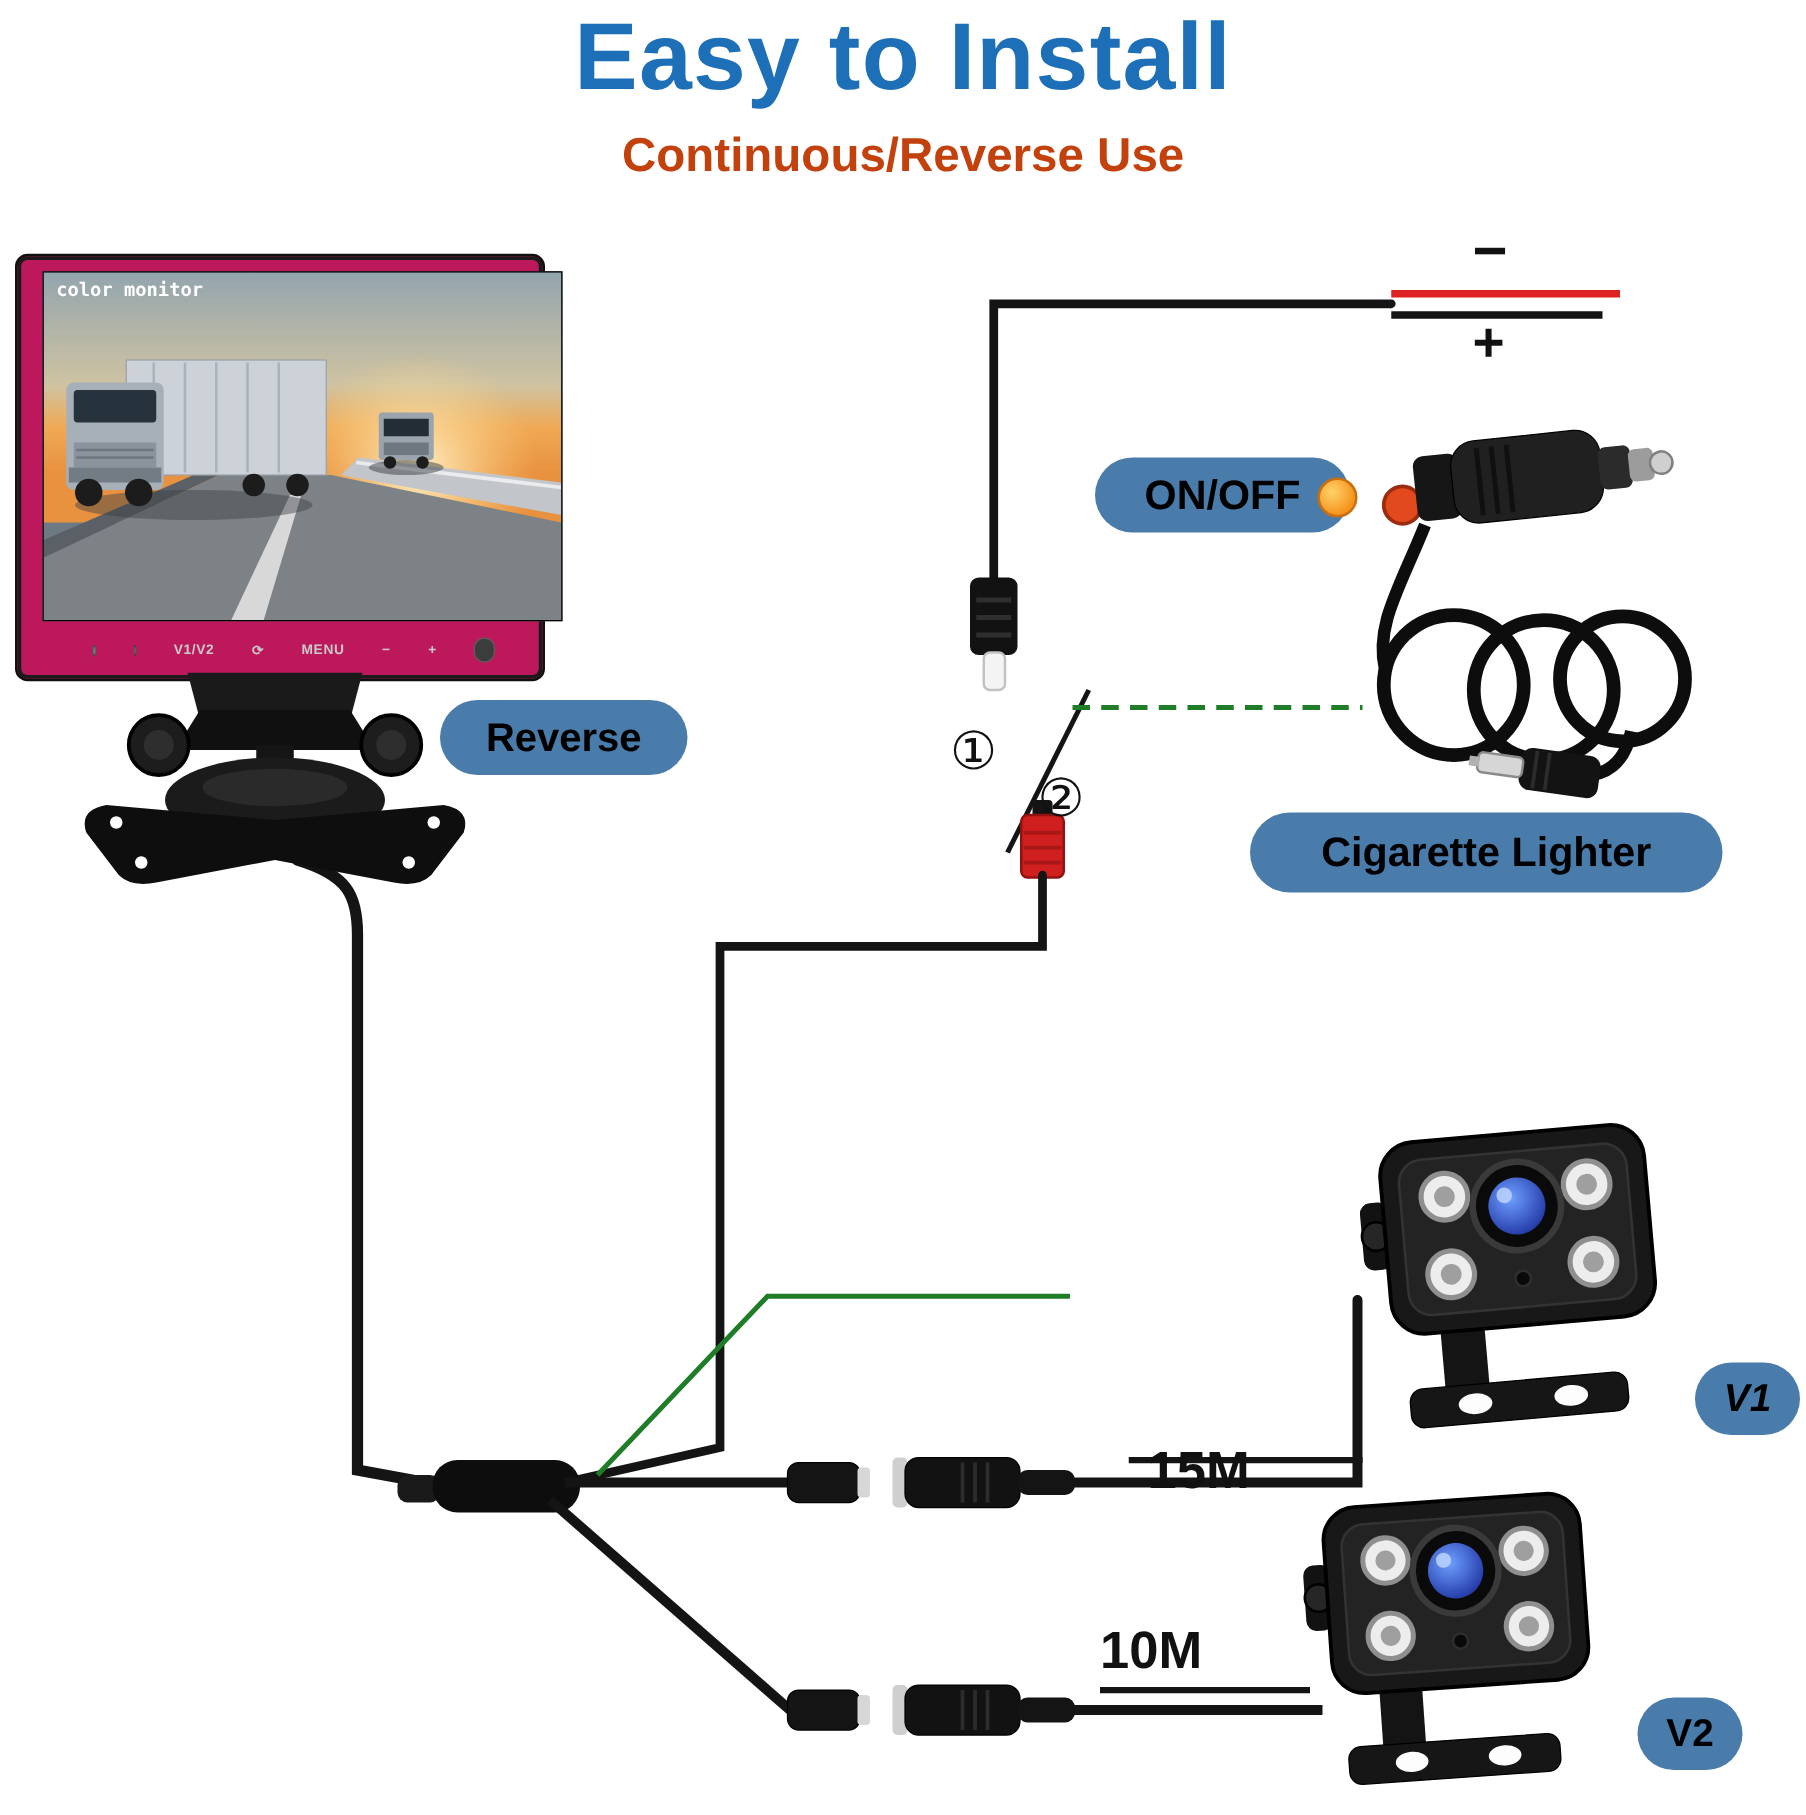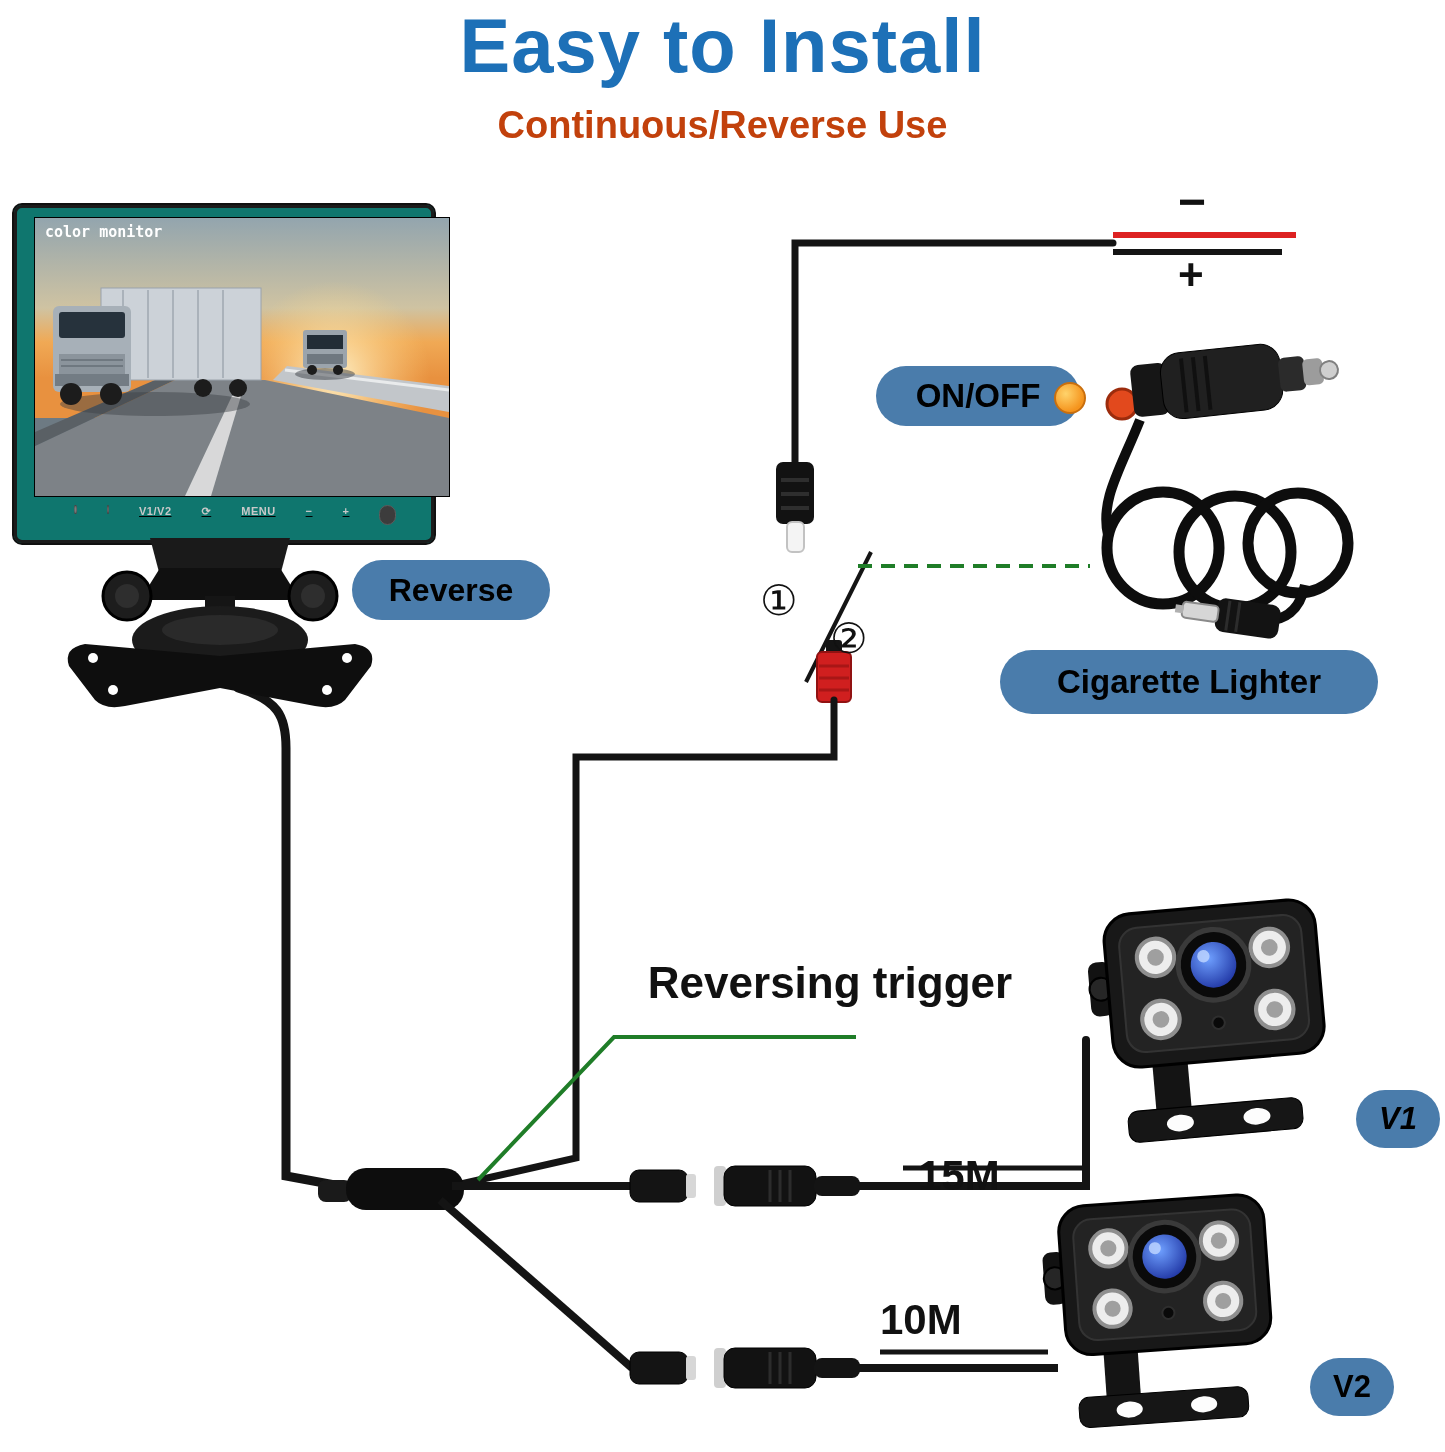--- a/index.html
+++ b/index.html
@@ -37,35 +37,35 @@
   .lbl-step1{left:760px;top:576px;font-size:42px;font-weight:400;}
   .lbl-step2{left:830px;top:614px;font-size:42px;font-weight:400;}
   .lbl-trigger{left:620px;top:958px;width:420px;text-align:center;font-size:44px;}
   .lbl-15m{left:918px;top:1112px;font-size:42px;margin-top:40px;}
   .lbl-10m{left:880px;top:1296px;font-size:42px;}
 
   .wires{position:absolute;left:0;top:0;width:1445px;height:1452px;pointer-events:none;}
 
   .monitor{
     position:absolute;left:12px;top:203px;width:424px;height:342px;
-    background:#0f766e;border:2px solid #101010;border-radius:10px;box-sizing:border-box;
+    background:#be185d;border:2px solid #101010;border-radius:10px;box-sizing:border-box;
     box-shadow:inset 0 0 0 3px #1b1b1b;
   }
   .screen{
     position:absolute;left:20px;top:12px;width:414px;height:278px;
     background:#6d7a83;border:1px solid #000;overflow:hidden;
   }
   .screen svg{display:block;}
   .screen-label{
     position:absolute;left:10px;top:5px;color:#fff;
     font-family:"DejaVu Sans Mono", monospace;font-size:15px;font-weight:700;
   }
   .bezel{
     position:absolute;left:24px;right:24px;bottom:8px;height:30px;
-    display:flex;gap:30px;padding-left:36px;box-sizing:border-box;text-decoration:underline;
+    display:flex;align-items:center;gap:30px;padding-left:36px;box-sizing:border-box;
   }
   .led{width:9px;height:9px;border-radius:50%;background:#8d8d8d;box-shadow:0 0 2px #000 inset;}
   .btn-label{color:#c9c9c9;font-size:11px;font-weight:700;letter-spacing:.5px;}
   .power-btn{
     margin-left:auto;margin-right:14px;width:52px;height:18px;border-radius:10px;
     background:#3c3c3c;border:1px solid #5c5c5c;
   }
   .bracket,.camera{position:absolute;pointer-events:none;}
   .bracket{left:55px;top:538px;width:330px;height:180px;}
   .camera-v1{left:1082px;top:892px;width:270px;height:270px;}
@@ -323,17 +323,16 @@
     <span class="dot"></span>
   </div>
   <div class="pill pill-cig">Cigarette Lighter</div>
   <div class="pill pill-v1">V1</div>
   <div class="pill pill-v2">V2</div>
 
   <div class="plainlabel lbl-minus">−</div>
   <div class="plainlabel lbl-plus">+</div>
   <div class="plainlabel lbl-step1">①</div>
   <div class="plainlabel lbl-step2">②</div>
-  <div class="plainlabel lbl-trigger">Reversing trigger</div>
   <div class="plainlabel lbl-15m">15M</div>
   <div class="plainlabel lbl-10m">10M</div>
 
 </div>
 
 </body></html>

